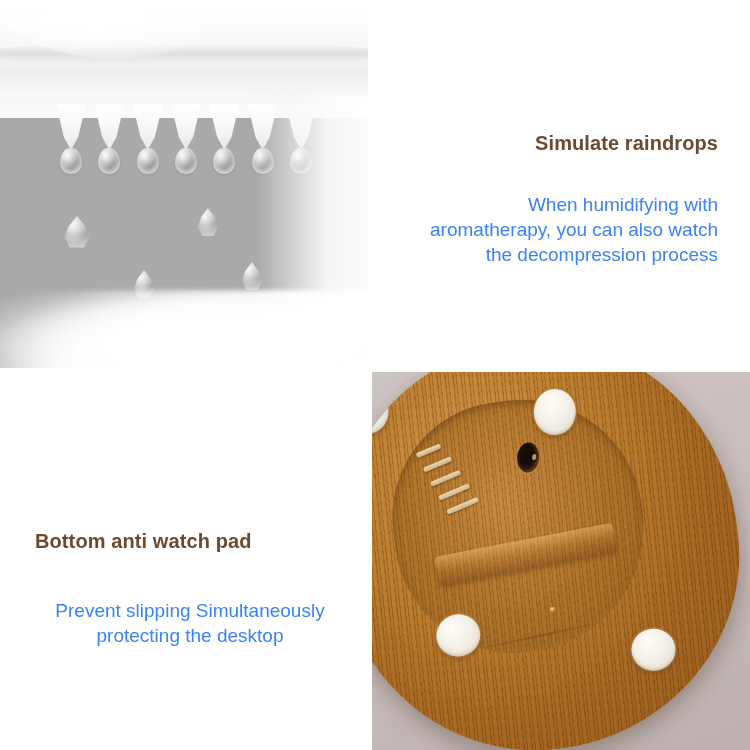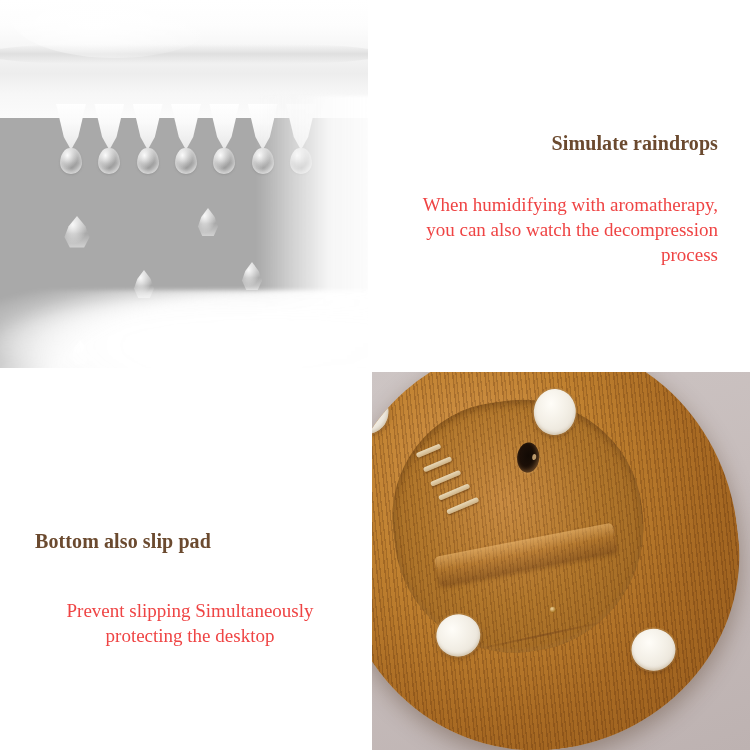--- a/index.html
+++ b/index.html
@@ -17,21 +17,20 @@
     position: relative;
     width: 750px;
     height: 750px;
     background: #ffffff;
   }
 
   
   .quad {
     position: absolute;
     overflow: hidden;
-    font-family: Liberation Serif, serif;
   }
   .quad-tl { left: 0;    top: 0;    width: 368px; height: 368px; }
   .quad-tr { left: 368px; top: 0;   width: 382px; height: 368px; background:#ffffff; }
   .quad-bl { left: 0;    top: 368px; width: 368px; height: 382px; background:#ffffff; }
   .quad-br { left: 372px; top: 372px; width: 378px; height: 378px; }
 
   
   .photo-drops {
     position: absolute;
     inset: 0;
@@ -275,21 +274,21 @@
     font-size: 20px;
     font-weight: bold;
     color: #6b4a2f;
     letter-spacing: .1px;
     line-height: 1.3;
   }
   .feature-body {
     margin-top: 36px;
     font-size: 19px;
     font-weight: normal;
-    color: #ef4444;
+    color: #3b82f6;
     line-height: 1.32;
   }
   .tb-left .feature-body { margin-top: 44px; text-align: center; }
 </style>
 </head>
 <body>
 
 <div class="page">
 
   <div class="quad quad-tl">
@@ -331,21 +330,21 @@
 
   <div class="quad quad-tr">
     <div class="text-block tb-right">
       <div class="feature-title">Simulate raindrops</div>
       <div class="feature-body">When humidifying with aromatherapy, you can also watch the decompression process</div>
     </div>
   </div>
 
   <div class="quad quad-bl">
     <div class="text-block tb-left">
-      <div class="feature-title">Bottom also slip pad</div>
+      <div class="feature-title">Bottom anti watch pad</div>
       <div class="feature-body">Prevent slipping Simultaneously protecting the desktop</div>
     </div>
   </div>
 
   <div class="quad quad-br">
     <div class="photo-wood">
       <div class="wood-disc">
 
         <div class="wood-cavity"></div>
         <div class="wood-ridge"></div>

